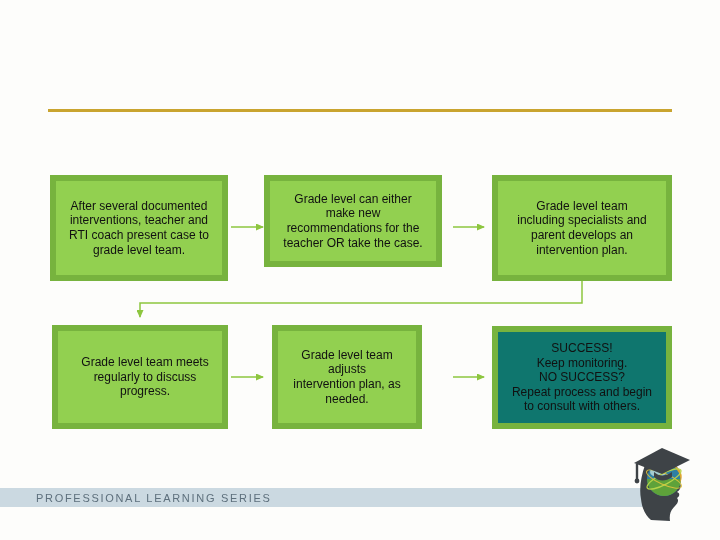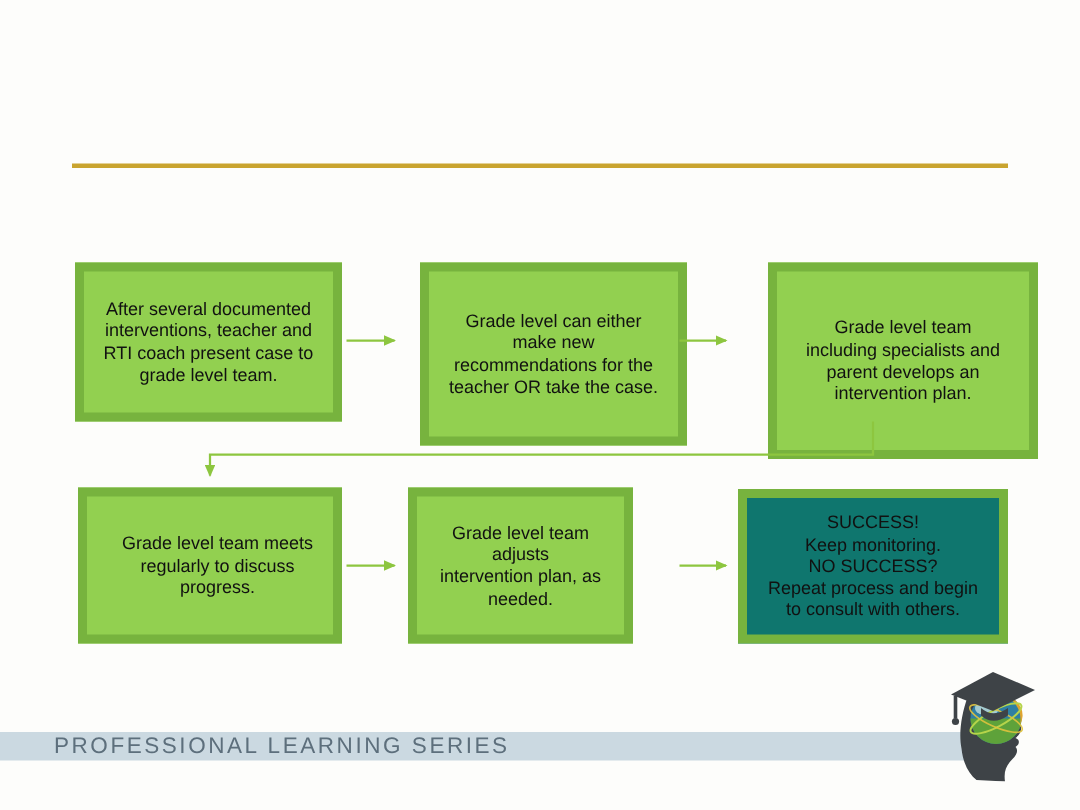--- a/index.html
+++ b/index.html
@@ -22,36 +22,36 @@
     position:absolute;
     background:#92D050;border:6px solid #be185d;
     box-sizing:border-box;
     display:flex;align-items:center;justify-content:center;
     text-align:center;
     font-size:12px;line-height:1.22;color:#111;
     padding:4px 6px;
     white-space:pre-line;
   }
   .fbox-1{left:50px;top:175px;width:178px;height:106px;}
-  .fbox-2{left:280px;top:175px;width:178px;height:122px;}
-  .fbox-3{left:512px;top:175px;width:180px;height:131px;}
+  .fbox-2{left:264px;top:175px;width:178px;height:92px;}
+  .fbox-3{left:492px;top:175px;width:180px;height:106px;}
   .fbox-4{left:52px;top:325px;width:176px;height:104px;padding-left:16px;}
   .fbox-5{left:272px;top:325px;width:150px;height:104px;}
   .fbox-6{left:492px;top:326px;width:180px;height:103px;}
   .connector-layer{
     position:absolute;inset:0;pointer-events:none;
   }
   .footer-band{
     position:absolute;left:0;top:488px;width:662px;height:19px;
     background:#CBD9E1;border-radius:0 9px 9px 0;
     display:flex;align-items:center;
   }
   .footer-label{
     margin-left:36px;
-    font-size:15px;letter-spacing:1.7px;color:#5D6F7C;
+    font-size:11px;letter-spacing:1.7px;color:#5D6F7C;
     text-transform:uppercase;
   }
   .org-logo{
     position:absolute;left:628px;top:443px;width:64px;height:78px;
   }
 </style>
 </head>
 <body>
 
 <div class="slide">

